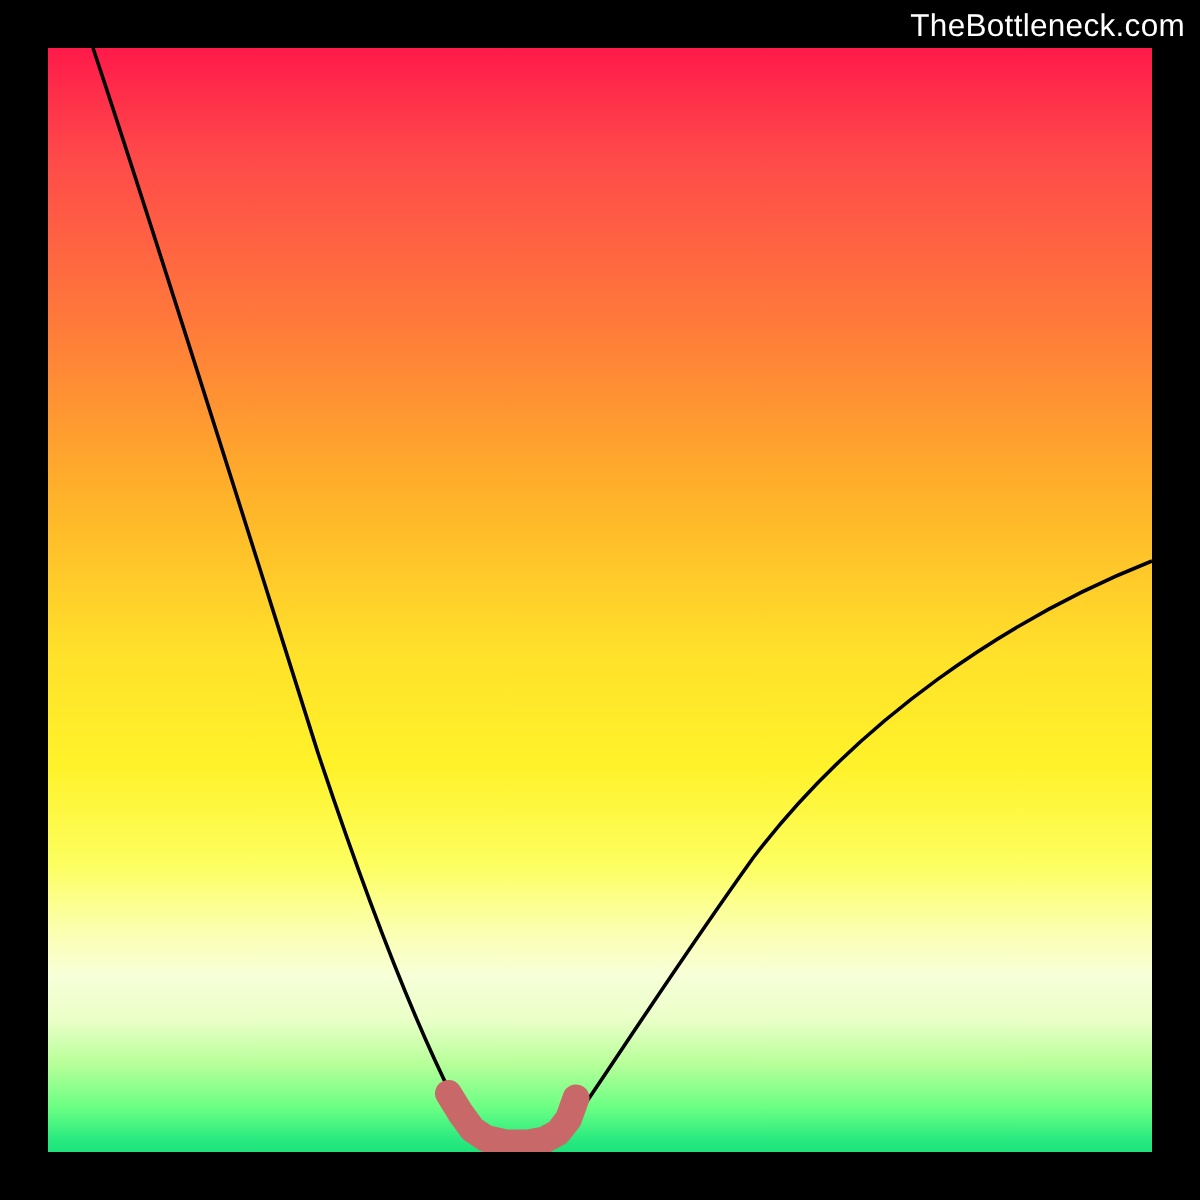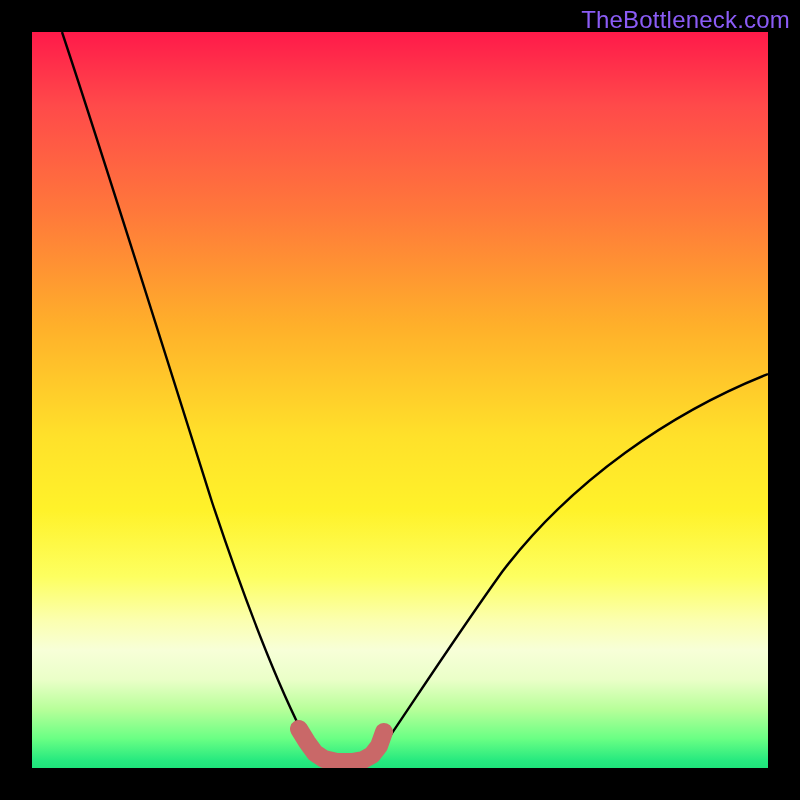--- a/index.html
+++ b/index.html
@@ -48,22 +48,22 @@
     position: absolute;
     left: 0;
     top: 0;
     width: 736px;
     height: 736px;
   }
   .attribution {
     position: absolute;
     top: 6px;
     right: 10px;
-    color: #8b5cf6;
-    font-size: 24px;
+    color: #ffffff;
+    font-size: 21px;
     letter-spacing: 0.2px;
     user-select: none;
   }
 </style>
 </head>
 <body>
 
 <div class="frame">
 
   <div class="attribution">TheBottleneck.com</div>

